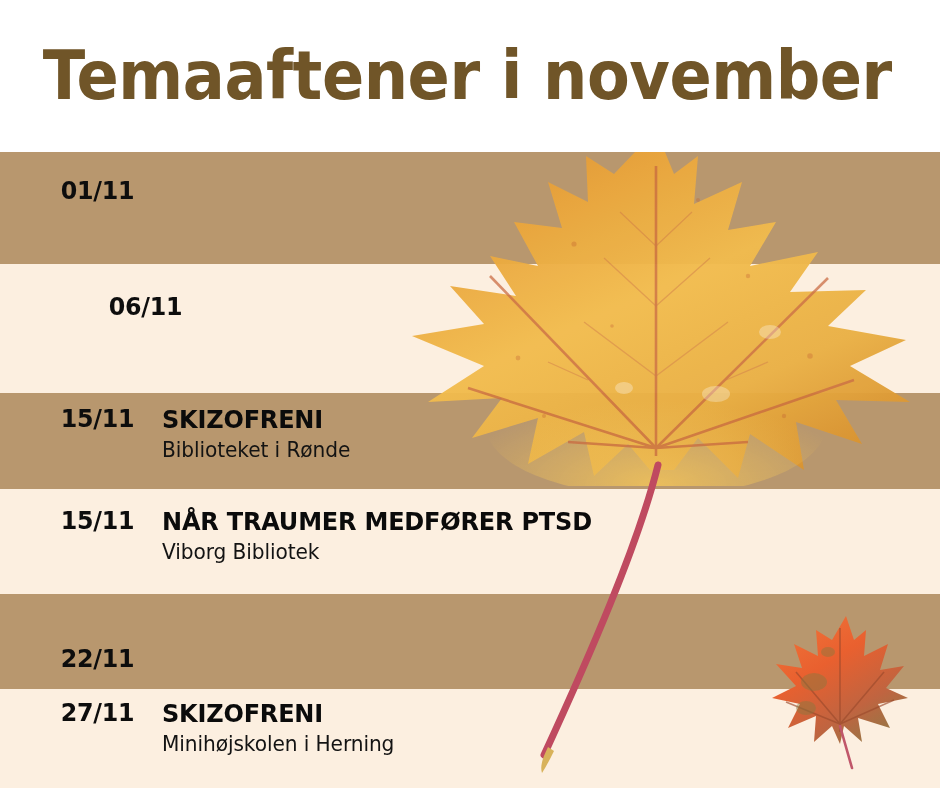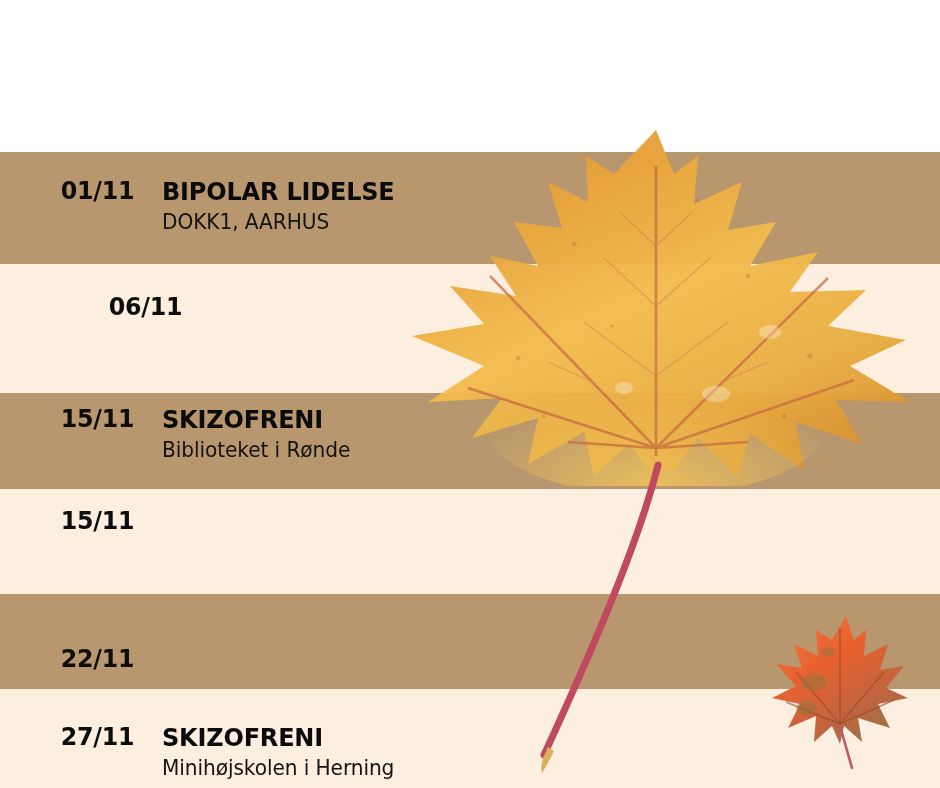--- a/index.html
+++ b/index.html
@@ -269,44 +269,47 @@
         <ellipse cx="58" cy="40" rx="7" ry="5"></ellipse>
       </g>
       <path d="M70 114 C74 128, 78 142, 82 156" stroke="#c0576a" stroke-width="2.6" fill="none" stroke-linecap="round"></path>
     </svg>
 
   </div>
 
   <div class="rows">
       <div class="event-row" style="top: 176px;">
         <div class="row-date">01/11</div>
-        <div class="row-body">
-          <div class="row-title">BIPOLAR LIDELSE</div>
-          <div class="row-venue">DOKK1, AARHUS</div>
-        </div>
       </div>
       <div class="event-row" style="top: 292px; padding-left: 48px;">
         <div class="row-date">06/11</div>
       </div>
       <div class="event-row" style="top: 404px;">
         <div class="row-date">15/11</div>
         <div class="row-body">
           <div class="row-title">SKIZOFRENI</div>
           <div class="row-venue">Biblioteket i Rønde</div>
         </div>
       </div>
       <div class="event-row" style="top: 506px;">
         <div class="row-date">15/11</div>
+        <div class="row-body">
+          <div class="row-title">NÅR TRAUMER MEDFØRER PTSD</div>
+          <div class="row-venue">Viborg Bibliotek</div>
+        </div>
       </div>
       <div class="event-row" style="top: 608px; margin-top: 36px;">
         <div class="row-date">22/11</div>
       </div>
-      <div class="event-row" style="top: 698px; margin-top: 24px;">
+      <div class="event-row" style="top: 698px;">
         <div class="row-date">27/11</div>
         <div class="row-body">
           <div class="row-title">SKIZOFRENI</div>
           <div class="row-venue">Minihøjskolen i Herning</div>
         </div>
       </div>
     </div>
 
+  <div class="title-wrap">
+    <h1 class="poster-title">Temaaftener i november</h1>
+  </div>
 
 </div>
 
 </body></html>

